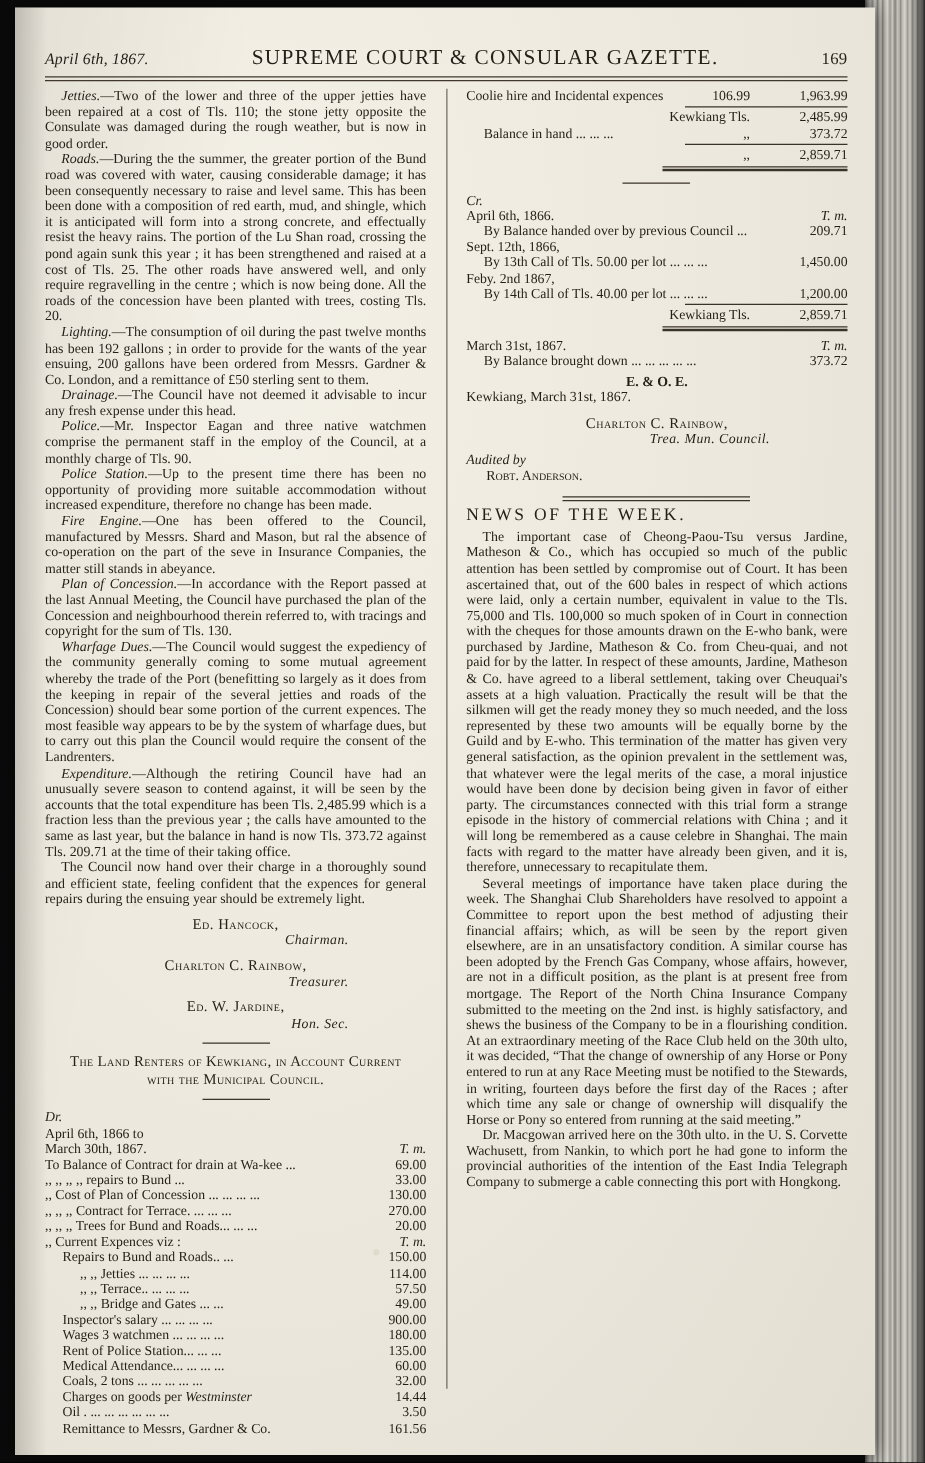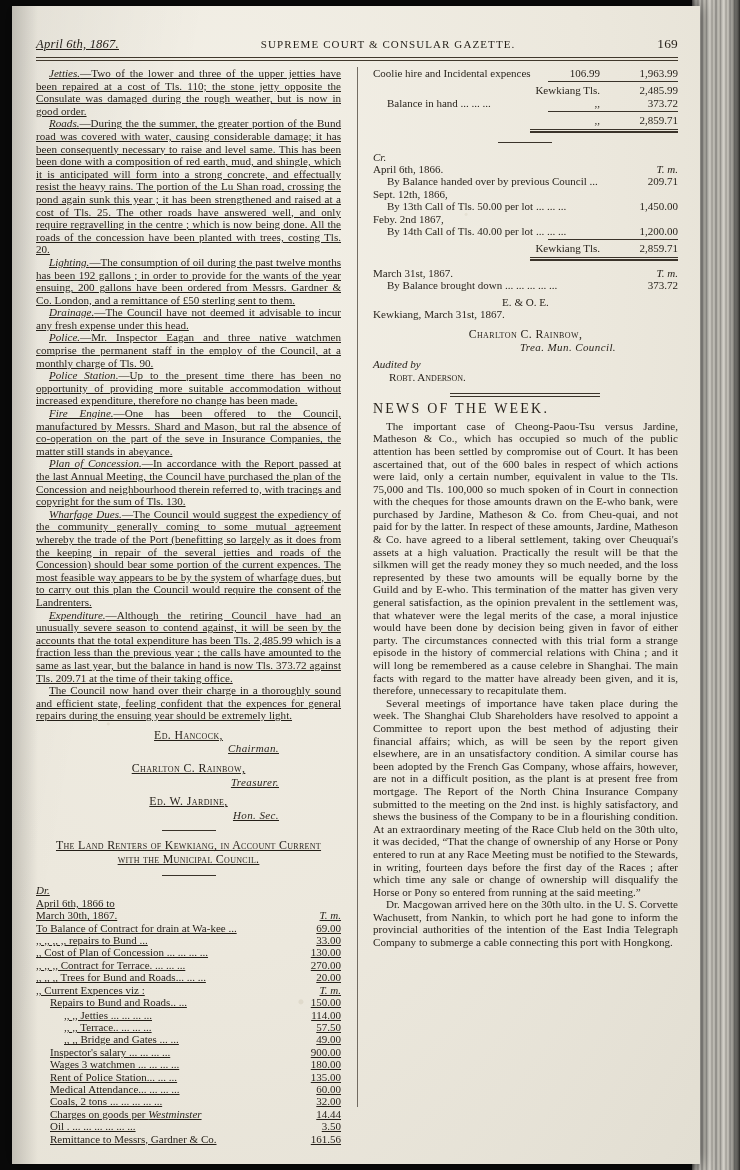--- a/index.html
+++ b/index.html
@@ -94,24 +94,23 @@
   .running-head {
     display: flex;
     align-items: baseline;
     justify-content: space-between;
     font-size: 13.2px;
     letter-spacing: 0.2px;
   }
   .rh-date {
     font-style: italic;
     font-size: 12.6px;
-    text-decoration: underline;
   }
   .rh-title {
-    font-size: 11px;
+    font-size: 17px;
     letter-spacing: 1.1px;
     font-variant: small-caps;
     text-transform: uppercase;
   }
   .rh-folio { font-size: 13.4px; }
 
   .rule-double {
     margin: 5px 0 6px 0;
     border-top: 1px solid #40382c;
     border-bottom: 1px solid #40382c;
@@ -124,21 +123,21 @@
     height: 1060px;
   }
   .col {
     width: 316px;
     font-size: 11.1px;
     line-height: 12.6px;
     text-align: justify;
     text-justify: inter-word;
     hyphens: manual;
   }
-  .col-left { padding-right: 10px; text-decoration: underline; }
+  .col-left { padding-right: 10px; }
   .col-rule {
     width: 1px;
     background: #4a4238;
     margin: 0 6px;
     height: 1040px;
     opacity: 0.75;
   }
   .col-right { padding-left: 9px; }
 
   p.para {
@@ -216,21 +215,21 @@
   }
   .sum-rule-thick {
     border-top: 1px solid #3a332a;
     border-bottom: 2px solid #3a332a;
     height: 1px;
     margin: 2px 0 6px auto;
     width: 148px;
   }
   .right-align { text-align: right; }
 
-  .eoe { text-align: center; font-size: 11.1px; margin-top: 4px; }
+  .eoe { text-align: center; font-size: 11.1px; margin-top: 4px; font-weight: bold; }
   .place { text-align: left; font-size: 11.1px; }
   .audit { font-style: italic; font-size: 11.1px; margin-top: 5px; }
   .audit-name { font-variant: small-caps; font-style: normal; padding-left: 16px; display:block; }
 
   .section-rule {
     margin: 10px auto 6px auto;
     width: 150px;
     border-top: 1.6px solid #3a332a;
     border-bottom: 1px solid #3a332a;
     height: 2px;

